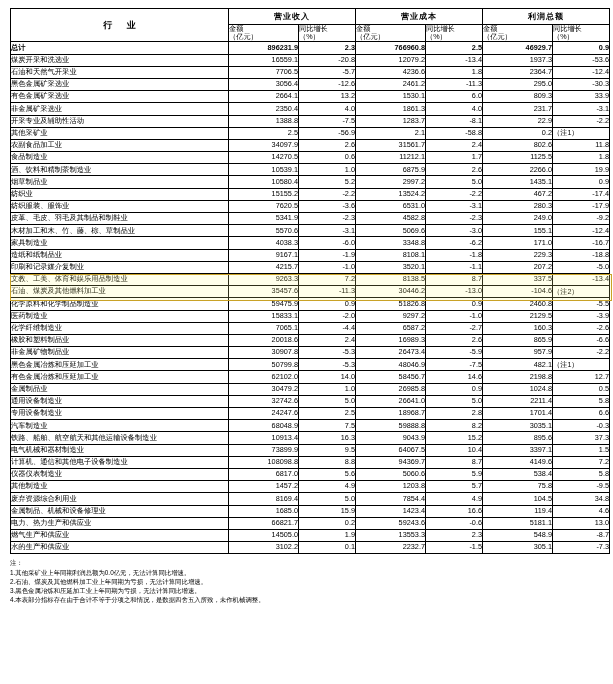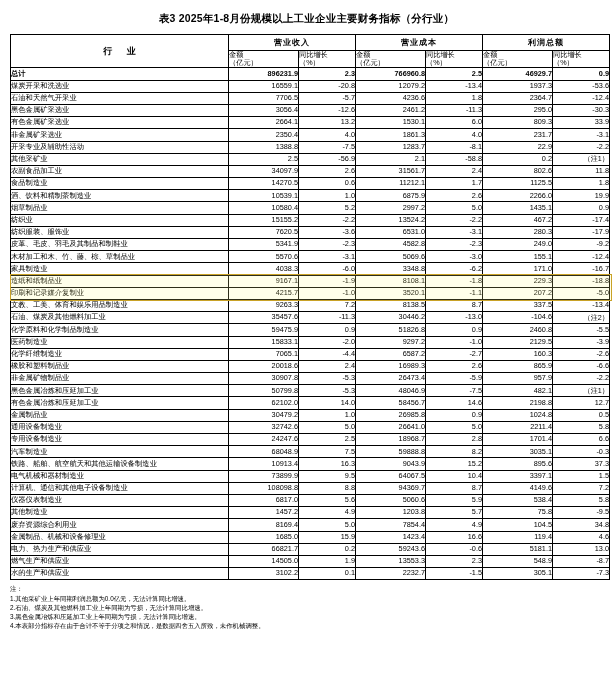--- a/index.html
+++ b/index.html
@@ -72,21 +72,21 @@
     height: 11.2px;
   }
   td.num {
     text-align: right;
     padding-right: 5px;
     white-space: nowrap;
     font-size: 7.3px;
     height: 11.2px;
   }
   tr.total td.name, tr.total td.num { font-weight: bold; }
-  .note-cell { text-align: right; font-size: 7.2px; }
+  .note-cell { text-align: left; font-size: 7.2px; }
   .highlight-box {
     position: absolute;
     border: 1px solid #c9a227;
     background: rgba(255, 255, 140, 0.18);
     pointer-events: none;
   }
   .footnotes {
     margin-top: 4px;
     font-size: 6.4px;
     line-height: 1.45;
@@ -95,21 +95,20 @@
   .footnotes div { white-space: nowrap; }
   col.c-name { width: 218px; }
   col.c-num { width: 70px; }
   col.c-pct { width: 57px; }
 </style>
 </head>
 <body>
 
 <div class="page">
 
-  <div class="title">表3  2025年1-8月份规模以上工业企业主要财务指标（分行业）</div>
 
   <table class="main">
     <colgroup>
       <col class="c-name">
         <col class="c-num">
         <col class="c-pct">
       <col class="c-num">
         <col class="c-pct">
         <col class="c-num">
         <col class="c-pct">

